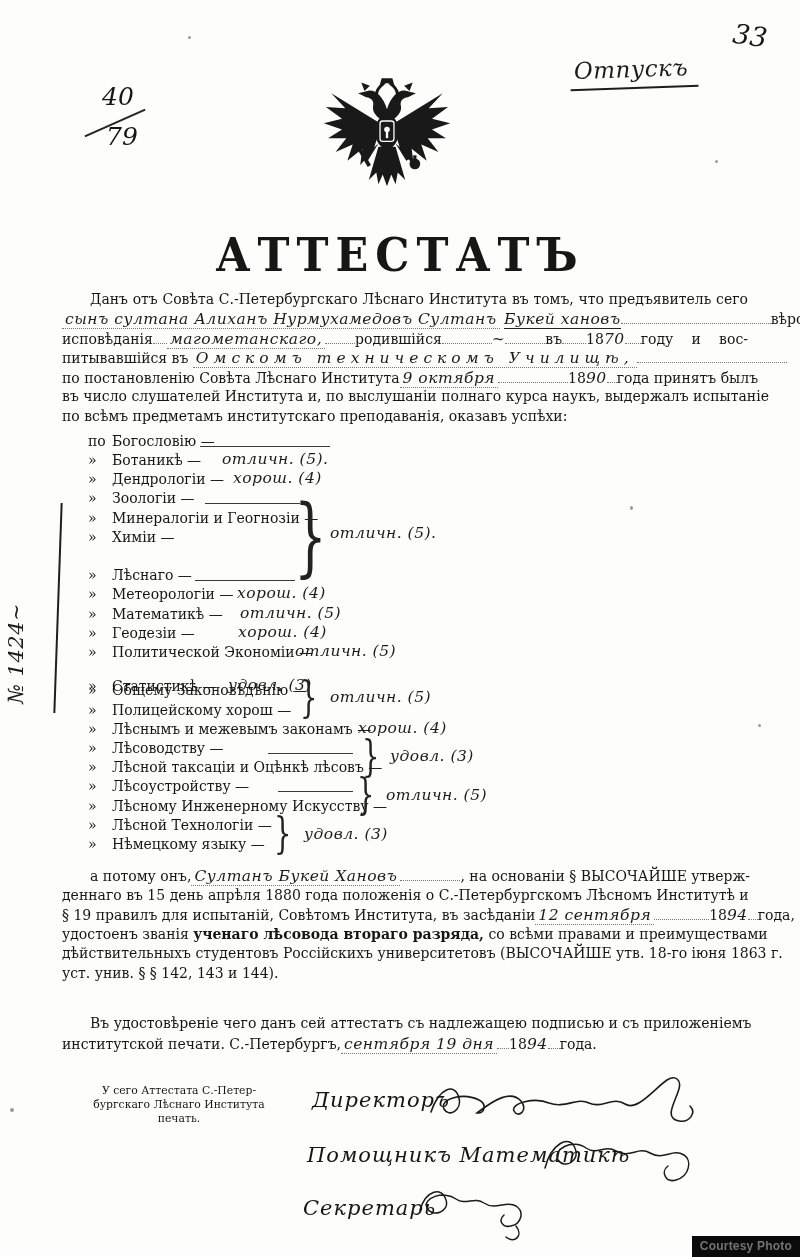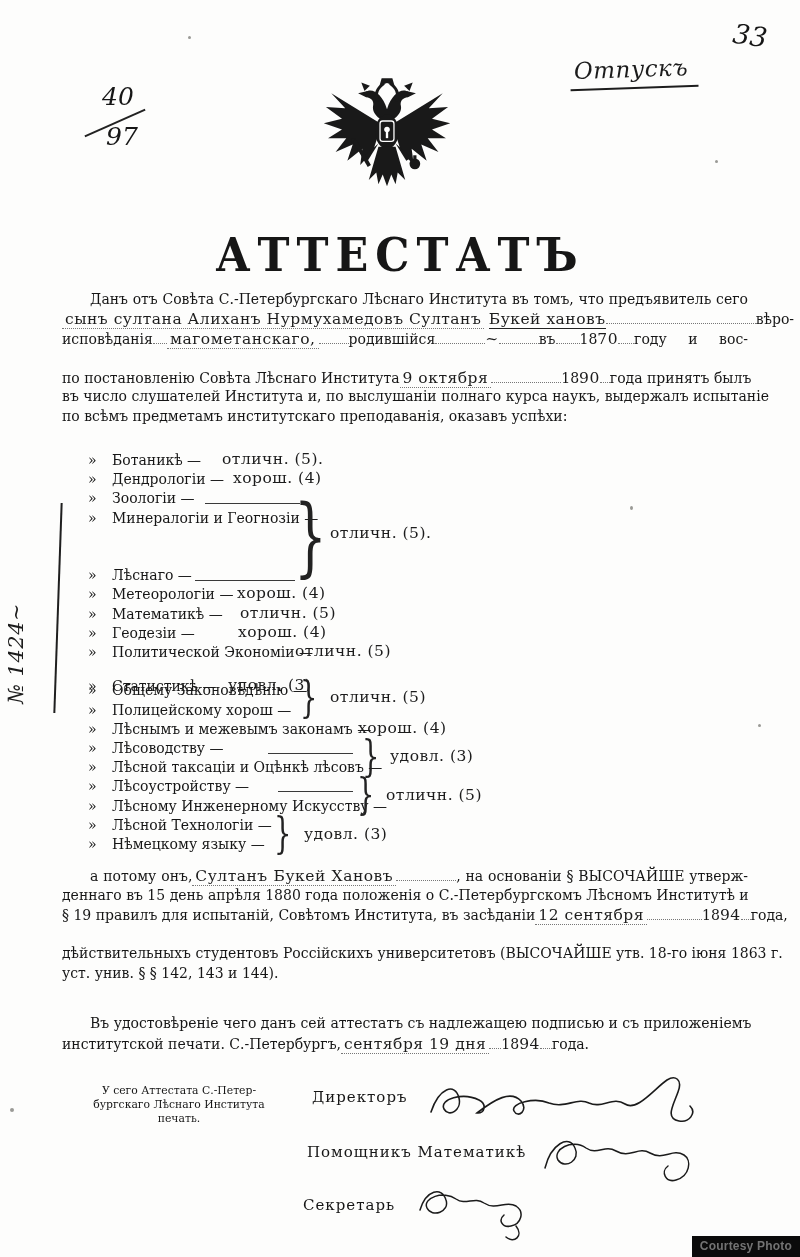--- a/index.html
+++ b/index.html
@@ -5,21 +5,21 @@
   html,body{margin:0;padding:0;}
   body{width:800px;height:1257px;background:#f4f4f2;font-family:"DejaVu Serif",serif;color:#161616;position:relative;}
   .page{position:absolute;left:0;top:0;width:800px;height:1257px;background:#fdfdfc;overflow:hidden;}
 
   
   .tl{position:absolute;left:62px;width:686px;font-size:14px;line-height:19px;white-space:nowrap;
       text-align:justify;text-align-last:justify;}
   .tl.lastline{text-align-last:left;}
   .indent{text-indent:28px;}
 
-  .hand{font-size:15.5px;color:#1c1c1c;letter-spacing:.5px;}
+  .hand{font-style:italic;font-size:15.5px;color:#1c1c1c;letter-spacing:.5px;}
   .on-blank{border-bottom:1px dotted #777;padding:0 3px;}
   .uline{border-bottom:1.4px solid #222;}
   .dotfill{display:inline-block;border-bottom:1px dotted #777;height:14px;vertical-align:baseline;}
   .b{font-weight:bold;}
 
   
   .corner-num{position:absolute;left:733px;top:20px;font-size:27px;font-style:italic;transform:rotate(8deg);}
   .copy-note{position:absolute;left:570px;top:56px;font-size:23px;font-style:italic;
              border-bottom:2px solid #1d1d1d;padding:0 10px 5px 4px;transform:rotate(-2deg);}
   .case-frac{position:absolute;left:90px;top:82px;width:70px;height:70px;}
@@ -44,41 +44,41 @@
   .ggrade{position:absolute;white-space:nowrap;}
 
   
   .margin-no{position:absolute;left:4px;top:512px;width:42px;height:196px;}
   .margin-no .txt{display:block;width:190px;font-size:21px;font-style:italic;white-space:nowrap;
                   transform-origin:0 0;transform:rotate(-90deg) translateX(-192px);}
   .margin-rule{position:absolute;left:57px;top:503px;width:2px;height:210px;background:#1f1f1f;transform:rotate(2deg);}
 
   
   .seal-note{position:absolute;left:90px;top:1084px;width:178px;font-size:10.8px;line-height:14px;text-align:center;}
-  .role{position:absolute;font-size:15px;letter-spacing:1px;white-space:nowrap;}
+  .role{position:absolute;font-size:21px;font-style:italic;letter-spacing:1px;white-space:nowrap;}
   .sig{position:absolute;}
 
   
   .watermark{position:absolute;right:0;top:1236px;background:#0b0b0b;color:#737373;
              font-family:"Liberation Sans",sans-serif;font-size:12px;font-weight:bold;
              padding:3px 8px 16px 8px;letter-spacing:.2px;}
 
   .speck{position:absolute;background:#9a9a96;border-radius:50%;}
 </style>
 </head>
 <body>
 
 <div class="page">
 
   <div class="corner-num">33</div>
   <div class="copy-note hand">Отпускъ</div>
   <div class="case-frac">
     <span class="num">40</span>
     <span class="bar"></span>
-    <span class="den">97</span>
+    <span class="den">79</span>
   </div>
 
   <div class="emblem">
     <svg viewBox="0 0 120 140" width="130" height="150" xmlns="http://www.w3.org/2000/svg">
       <g fill="#191919" stroke="none">
         <path d="M55 45 L8 16 L21 30 L3 29 L18 40 L1 44 L18 50 L5 58 L22 58 L12 71 L28 64 L23 79 L37 68 L35 83 L47 70 Z"></path>
         <path d="M65 45 L112 16 L99 30 L117 29 L102 40 L119 44 L102 50 L115 58 L98 58 L108 71 L92 64 L97 79 L83 68 L85 83 L73 70 Z"></path>
         <path d="M60 31 C56 18 48 12 42 14 C38 15 38 19 42 20 C46 21 48 24 47 28 C46 33 50 38 55 41 L60 43 L65 41 C70 38 74 33 73 28 C72 24 74 21 78 20 C82 19 82 15 78 14 C72 12 64 18 60 31 Z"></path>
         <path d="M42 14 L33 16 L41 20 Z"></path>
           <path d="M78 14 L87 16 L79 20 Z"></path>
@@ -102,28 +102,31 @@
         <rect x="58.9" y="52" width="2.2" height="6" fill="#ffffff"></rect>
       </g>
     </svg>
   </div>
 
   <div class="doc-title">АТТЕСТАТЪ</div>
 
   <div class="tl indent" style="top:290px"><span>Данъ отъ Совѣта С.-Петербургскаго Лѣснаго Института въ томъ, что предъявитель сего</span></div>
   <div class="tl" style="top:309px"><span class="hand on-blank">сынъ султана Алиханъ Нурмухамедовъ Султанъ</span> <span class="hand uline">Букей хановъ</span><span class="dotfill" style="width:150px"></span><span>вѣро-</span></div>
   <div class="tl" style="top:329px"><span>исповѣданія</span><span class="dotfill" style="width:14px"></span><span class="hand on-blank">магометанскаго,</span><span class="dotfill" style="width:30px"></span><span>родившійся</span><span class="dotfill" style="width:50px"></span><span class="hand">~</span><span class="dotfill" style="width:40px"></span><span>въ</span><span class="dotfill" style="width:24px"></span><span>18</span><span class="hand">70</span><span class="dotfill" style="width:16px"></span><span>году и вос-</span></div>
+  <div class="tl lastline" style="top:348px"><span>питывавшійся въ</span> <span class="hand on-blank" style="letter-spacing:5px">Омскомъ техническомъ Училищѣ,</span><span class="dotfill" style="width:150px"></span></div>
   <div class="tl" style="top:368px"><span>по постановленію Совѣта Лѣснаго Института</span><span class="hand on-blank">9 октября</span><span class="dotfill" style="width:70px"></span><span>18</span><span class="hand">90</span><span class="dotfill" style="width:10px"></span><span>года принятъ былъ</span></div>
   <div class="tl" style="top:387px"><span>въ число слушателей Института и, по выслушаніи полнаго курса наукъ, выдержалъ испытаніе</span></div>
   <div class="tl lastline" style="top:407px"><span>по всѣмъ предметамъ институтскаго преподаванія, оказавъ успѣхи:</span></div>
 
+  <div class="srow" style="top:433px"><span class="bullet">по</span><span>Богословію —</span><span class="rule" style="left:112px;top:13px;width:130px"></span></div>
   <div class="srow" style="top:452px"><span class="bullet">»</span><span>Ботаникѣ —</span><span class="grade hand" style="left:134px">отличн. (5).</span></div>
   <div class="srow" style="top:471px"><span class="bullet">»</span><span>Дендрологіи —</span><span class="grade hand" style="left:145px">хорош. (4)</span></div>
   <div class="srow" style="top:490px"><span class="bullet">»</span><span>Зоологіи —</span><span class="rule" style="left:117px;top:13px;width:95px"></span></div>
   <div class="srow" style="top:510px"><span class="bullet">»</span><span>Минералогіи и Геогнозіи —</span></div>
+  <div class="srow" style="top:529px"><span class="bullet">»</span><span>Химіи —</span></div>
   <div class="srow" style="top:567px"><span class="bullet">»</span><span>Лѣснаго —</span><span class="rule" style="left:107px;top:13px;width:100px"></span></div>
   <div class="srow" style="top:586px"><span class="bullet">»</span><span>Метеорологіи —</span><span class="grade hand" style="left:149px">хорош. (4)</span></div>
   <div class="srow" style="top:606px"><span class="bullet">»</span><span>Математикѣ —</span><span class="grade hand" style="left:152px">отличн. (5)</span></div>
   <div class="srow" style="top:625px"><span class="bullet">»</span><span>Геодезіи —</span><span class="grade hand" style="left:150px">хорош. (4)</span></div>
   <div class="srow" style="top:644px"><span class="bullet">»</span><span>Политической Экономіи —</span><span class="grade hand" style="left:207px">отличн. (5)</span></div>
   <div class="srow" style="top:678px"><span class="bullet">»</span><span>Статистикѣ —</span><span class="grade hand" style="left:140px">удовл. (3)</span></div>
   <div class="srow" style="top:682px"><span class="bullet">»</span><span>Общему Законовѣдѣнію —</span></div>
   <div class="srow" style="top:702px"><span class="bullet">»</span><span>Полицейскому хорош —</span></div>
   <div class="srow" style="top:721px"><span class="bullet">»</span><span>Лѣснымъ и межевымъ законамъ —</span><span class="grade hand" style="left:270px">хорош. (4)</span></div>
   <div class="srow" style="top:740px"><span class="bullet">»</span><span>Лѣсоводству —</span><span class="rule" style="left:180px;top:13px;width:85px"></span></div>
@@ -144,20 +147,21 @@
 
   <span class="brace" style="left:357px;top:775px;font-size:42px;line-height:40px;transform:scaleX(.65)">}</span>
   <span class="ggrade hand" style="left:386px;top:786px">отличн. (5)</span>
 
   <span class="brace" style="left:274px;top:814px;font-size:42px;line-height:40px;transform:scaleX(.65)">}</span>
   <span class="ggrade hand" style="left:304px;top:825px">удовл. (3)</span>
 
   <div class="tl indent" style="top:866px"><span>а потому онъ,</span><span class="hand on-blank">Султанъ Букей Хановъ</span><span class="dotfill" style="width:60px"></span><span>, на основаніи § ВЫСОЧАЙШЕ утверж-</span></div>
   <div class="tl" style="top:886px"><span>деннаго въ 15 день апрѣля 1880 года положенія о С.-Петербургскомъ Лѣсномъ Институтѣ и</span></div>
   <div class="tl" style="top:905px"><span>§ 19 правилъ для испытаній, Совѣтомъ Института, въ засѣданіи</span><span class="hand on-blank">12 сентября</span><span class="dotfill" style="width:55px"></span><span>18</span><span class="hand">94</span><span class="dotfill" style="width:10px"></span><span>года,</span></div>
+  <div class="tl" style="top:925px"><span>удостоенъ званія</span> <span class="b">ученаго лѣсовода втораго разряда,</span> <span>со всѣми правами и преимуществами</span></div>
   <div class="tl" style="top:944px"><span>дѣйствительныхъ студентовъ Россійскихъ университетовъ (ВЫСОЧАЙШЕ утв. 18-го іюня 1863 г.</span></div>
   <div class="tl lastline" style="top:964px"><span>уст. унив. § § 142, 143 и 144).</span></div>
 
   <div class="tl indent" style="top:1014px"><span>Въ удостовѣреніе чего данъ сей аттестатъ съ надлежащею подписью и съ приложеніемъ</span></div>
   <div class="tl lastline" style="top:1034px"><span>институтской печати. С.-Петербургъ,</span><span class="hand on-blank">сентября 19 дня</span><span class="dotfill" style="width:12px"></span><span>18</span><span class="hand">94</span><span class="dotfill" style="width:12px"></span><span>года.</span></div>
 
   <div class="margin-no">
     <span class="txt hand"><span>№ 1424</span><span>~</span></span>
   </div>
   <div class="margin-rule"></div>

